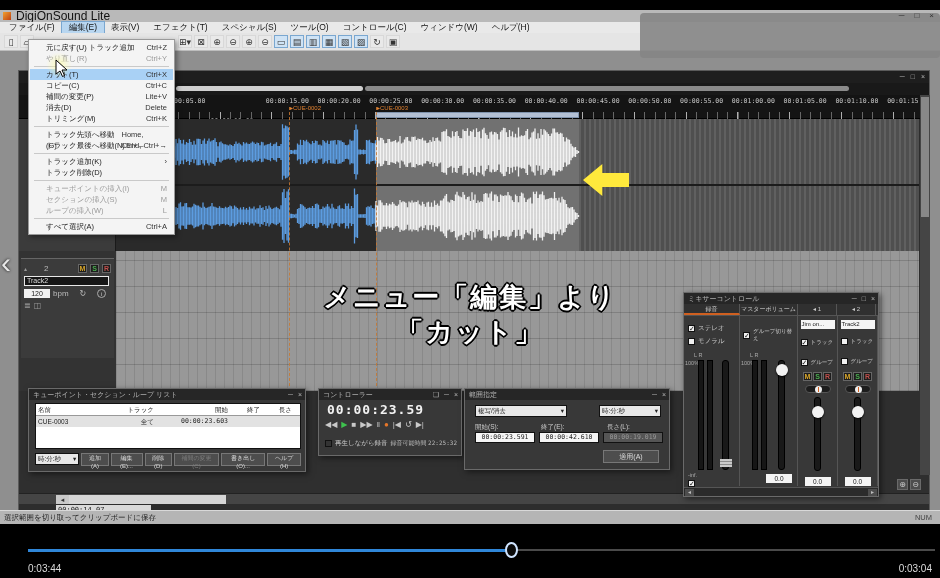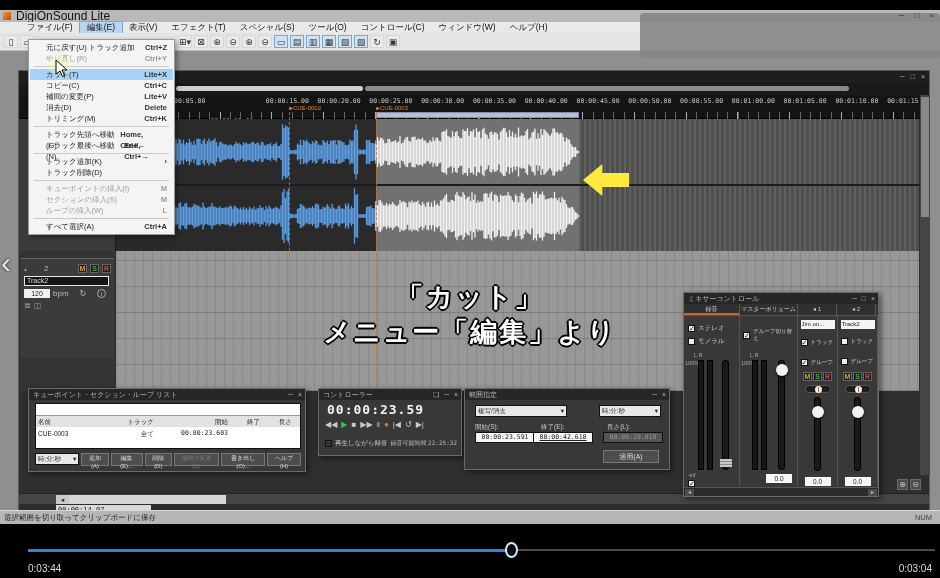--- a/index.html
+++ b/index.html
@@ -7,21 +7,21 @@
          font-family:"Liberation Sans","DejaVu Sans",sans-serif;}
   #stage *{box-sizing:border-box;}
 
   
   #app{position:absolute;left:0;top:10px;width:940px;height:514px;background:#8f8f8f;}
   #titlebar{position:absolute;left:0;top:0;width:100%;height:12px;background:#b9b9b9;
             display:flex;align-items:center;font-size:12px;color:#111;}
   #app-icon{width:8px;height:8px;margin:0 5px 0 3px;background:linear-gradient(135deg,#f0a030,#c04010);}
   #app-winctrl{position:absolute;right:6px;top:1px;display:flex;gap:10px;font-size:8px;color:#333;z-index:60;}
   #menubar{position:absolute;left:0;top:12px;width:100%;height:11px;background:#e9e9e9;
-           display:flex;align-items:stretch;padding-left:20px;font-size:8.5px;color:#111;}
+           display:flex;align-items:stretch;padding-left:2px;font-size:8.5px;color:#111;}
   .mb-item{padding:0 7px;line-height:11px;}
   .mb-item.active{background:#b8d6f0;outline:1px solid #7aa7d0;}
   #toolbar{position:absolute;left:0;top:23px;width:100%;height:18px;background:#e5e5e5;border-bottom:1px solid #bdbdbd;}
   .tb-group{position:absolute;top:2px;display:flex;gap:2px;}
   #tb-left{left:4px;} #tb-right{left:178px;}
   .tb-btn{width:14px;height:13px;font-size:9px;line-height:12px;text-align:center;color:#333;
           border:1px solid #d8d8d8;background:#e9e9e9;}
   .tb-btn.pressed{background:#cfe3f5;border-color:#7aa7d0;}
 
   
@@ -100,21 +100,21 @@
   .dd{background:#e8e8e8;color:#222;font-size:6.5px;border:1px solid #111;height:12px;line-height:10px;
       padding:0 2px;display:flex;justify-content:space-between;align-items:center;}
 
   
   #cuewin{left:28px;top:388px;width:278px;height:84px;}
   #cue-table{position:absolute;left:6px;top:14px;width:266px;height:46px;background:#fff;border:1px solid #111;
              font-size:6.5px;color:#222;}
   #cue-table-header{display:flex;border-bottom:1px solid #999;height:12px;line-height:12px;}
   .cue-row{display:flex;height:11px;line-height:11px;}
   .cue-row.sel{background:#e2e2e2;}
-  .cc{padding:12px 2px;overflow:hidden;white-space:nowrap;}
+  .cc{padding:0 2px;overflow:hidden;white-space:nowrap;}
   .c0{width:78px;} .c1{width:42px;text-align:right;} .c2{width:74px;text-align:right;font-family:"DejaVu Sans Mono",monospace;}
   .c3{width:32px;text-align:right;} .c4{width:32px;text-align:right;}
   #cue-buttons{position:absolute;left:6px;top:64px;width:266px;display:flex;gap:2px;}
   #cue-unit{width:46px;}
 
   
   #ctrlwin{left:318px;top:388px;width:144px;height:68px;}
   #ctrl-time{position:absolute;left:8px;top:13px;font-size:13px;font-weight:bold;color:#f2f2f2;
              font-family:"DejaVu Sans Mono",monospace;letter-spacing:1px;}
   #transport{position:absolute;left:6px;top:31px;display:flex;gap:4px;align-items:center;}
@@ -164,21 +164,21 @@
      clip-path:polygon(0 50%,42% 0,42% 28%,100% 28%,100% 72%,42% 72%,42% 100%);
      filter:drop-shadow(1px 1px 1px rgba(0,0,0,.6));}
 
   
   #editmenu{position:absolute;left:28px;top:39px;width:147px;background:#f4f4f4;border:1px solid #9a9a9a;
             box-shadow:2px 2px 5px rgba(0,0,0,.4);z-index:25;padding:2px 1px;}
   .menu-item{display:flex;justify-content:space-between;height:11px;line-height:11px;font-size:7.5px;color:#1a1a1a;
              padding:0 6px 0 16px;}
   .menu-item.hl{background:#a9d1f5;}
   .menu-item.dis{color:#9a9a9a;}
-  .mi-short{color:#333;font-weight:bold;} .menu-item.dis .mi-short{color:#9a9a9a;}
+  .mi-short{color:#333;} .menu-item.dis .mi-short{color:#9a9a9a;}
   .menu-sep{height:1px;background:#c9c9c9;margin:2px 4px;}
 
   
   #badge-box{position:absolute;left:640px;top:13px;width:300px;height:45px;background:rgba(133,133,133,0.9);
              border-radius:4px;z-index:40;}
   .stroked{color:#fff;font-weight:bold;
      text-shadow:-2px 0 #000,2px 0 #000,0 -2px #000,0 2px #000,-1px -1px #000,1px 1px #000,1px -1px #000,-1px 1px #000;}
   #badge-text{position:absolute;right:6px;top:52px;font-size:30px;z-index:41;letter-spacing:1px;}
   #caption{position:absolute;left:170px;top:280px;width:600px;text-align:center;z-index:15;}
   #caption div{font-size:27px;line-height:35px;letter-spacing:2px;}
@@ -419,21 +419,21 @@
         <span>▾</span>
     </div>
     <div class="dd" id="range-unit">
       <span>時:分:秒</span>
         <span>▾</span>
     </div>
     <span class="range-label" style="left:10px;">開始(S):</span>
     <span class="range-label" style="left:76px;">終了(E):</span>
     <span class="range-label" style="left:142px;">長さ(L):</span>
     <div class="fieldw range-field" style="left:10px;">00:00:23.591</div>
-    <div class="fieldw range-field" style="left:68px;text-decoration:underline;">00:00:42.610</div>
+    <div class="fieldw range-field" style="left:74px;">00:00:42.610</div>
     <div class="fieldw fieldd range-field" style="left:138px;">00:00:19.019</div>
     <button class="dlg-btn" id="apply-btn">適用(A)</button>
   </div>
 
   <div class="win" id="mixwin" style="z-index:6;">
     <div class="win-title">ミキサーコントロール</div>
     <div class="win-ctrl">
       <span>─</span>
       <span>□</span>
       <span>×</span>
@@ -542,21 +542,21 @@
         <span class="mi-label">元に戻す(U) トラック追加</span>
         <span class="mi-short">Ctrl+Z</span>
       </div>
       <div class="menu-item dis">
         <span class="mi-label">やり直し(R)</span>
         <span class="mi-short">Ctrl+Y</span>
       </div>
       <div class="menu-sep"></div>
       <div class="menu-item hl">
         <span class="mi-label">カット(T)</span>
-        <span class="mi-short">Lite+X</span>
+        <span class="mi-short">Ctrl+X</span>
       </div>
       <div class="menu-item">
         <span class="mi-label">コピー(C)</span>
         <span class="mi-short">Ctrl+C</span>
       </div>
       <div class="menu-item">
         <span class="mi-label">補間の変更(P)</span>
         <span class="mi-short">Lite+V</span>
       </div>
       <div class="menu-item">
@@ -607,22 +607,22 @@
 
   <div id="cursor-glow"></div>
   <svg id="cursor" width="14" height="18" viewBox="0 0 14 18">
     <path d="M1,1 L1,15 L5,12 L7.5,17.5 L9.5,16.5 L7,11 L12,11 Z" fill="#fff" stroke="#000" stroke-width="1"></path>
   </svg>
 
   <div id="yellow-arrow"></div>
 
   <div id="badge-box"></div>
   <div id="caption">
+    <div class="stroked">メニュー「編集」より</div>
     <div class="stroked">「カット」</div>
-    <div class="stroked">メニュー「編集」より</div>
   </div>
   <div id="prev-chevron">‹</div>
   <div id="progress-done" style="width: 484px;"></div>
   <div id="progress-rest" style="left: 512px; width: 423px;"></div>
   <div id="progress-knob" style="left: 505px;"></div>
   <div id="time-elapsed">0:03:44</div>
   <div id="time-remaining">0:03:04</div>
 </div>
 
 </body></html>

